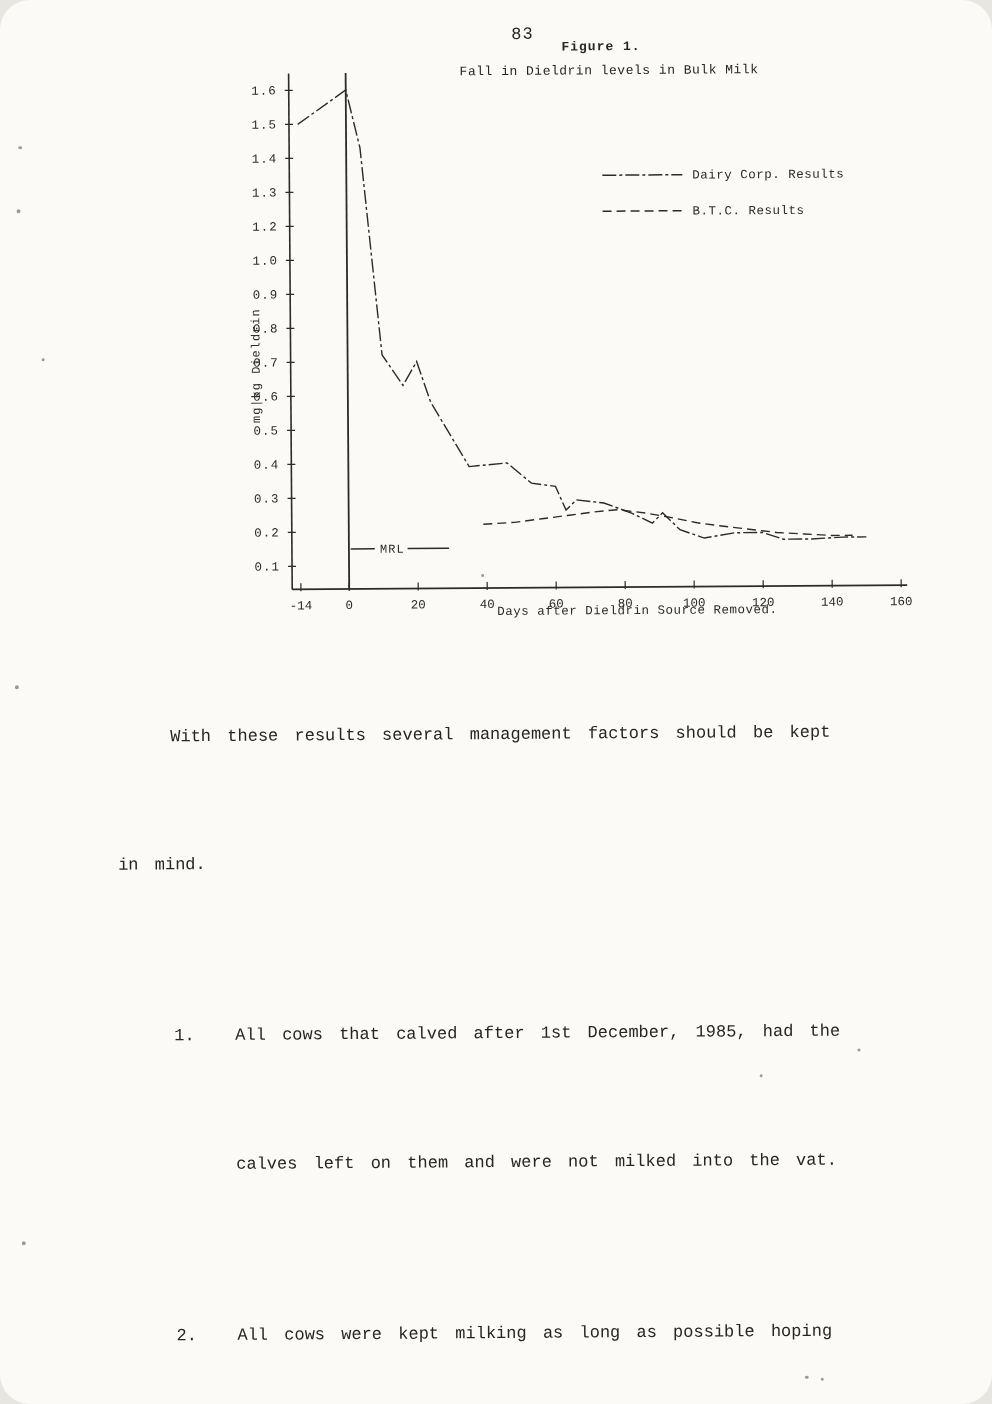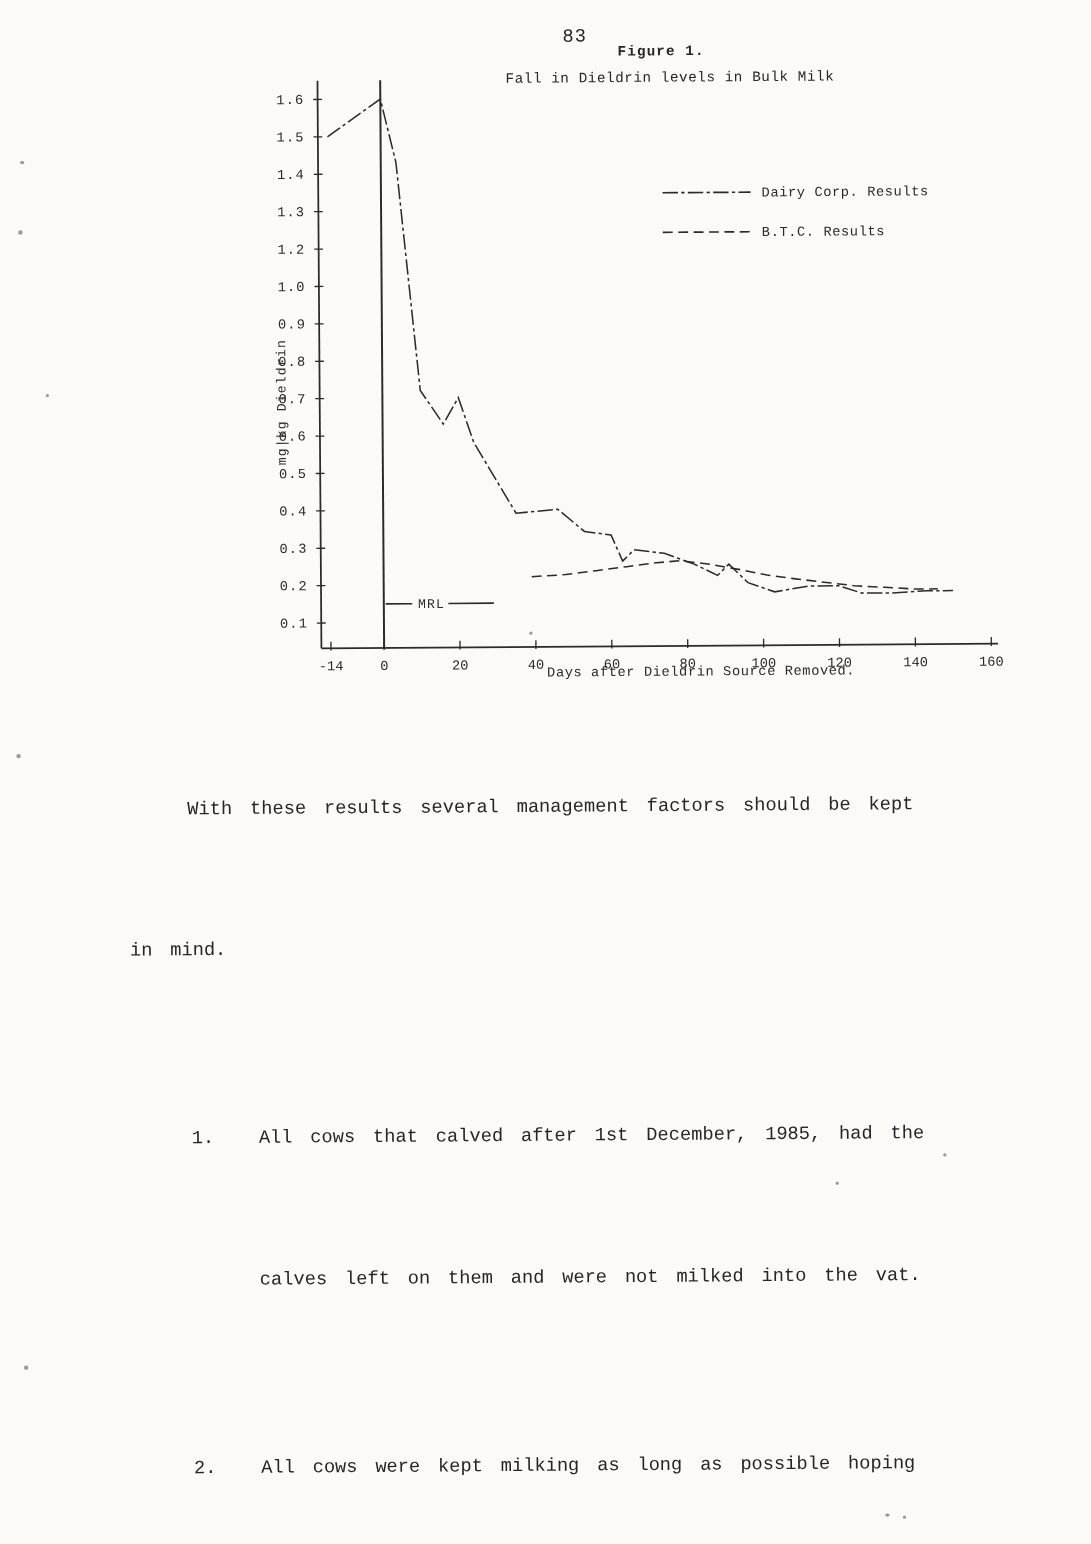--- a/index.html
+++ b/index.html
@@ -7,20 +7,21 @@
     background:#e8e6e1;
     font-family:"Liberation Mono","DejaVu Sans Mono",monospace;
   }
   .sheet{
     position:relative;
     width:992px;height:1404px;
     margin:0 auto;
     background:#fbfaf6;
     color:#262626;
     overflow:hidden;
+    border-radius:30px;
   }
   .tilt{
     position:absolute;inset:0;
     transform:rotate(-0.4deg);
     transform-origin:50% 50%;
   }
   .page-number{
     position:absolute;left:516px;top:25px;
     font-size:17px;letter-spacing:1px;
   }

